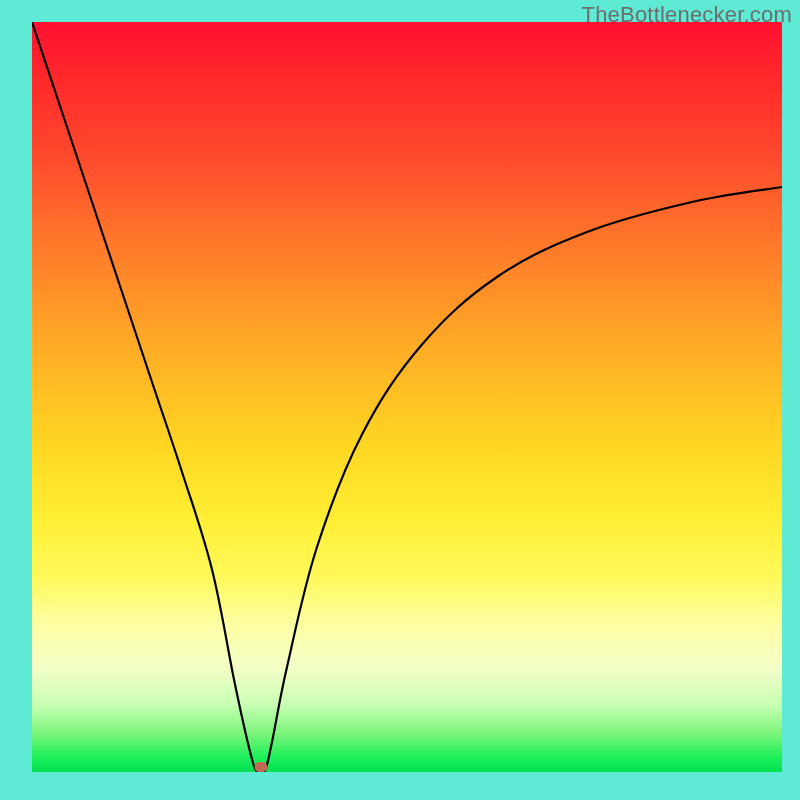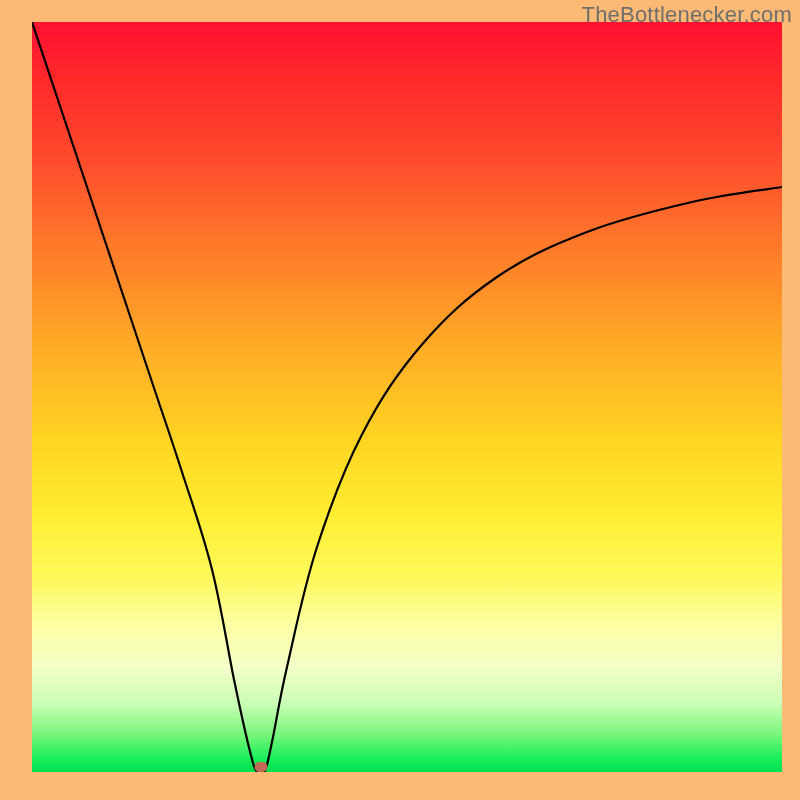--- a/index.html
+++ b/index.html
@@ -1,21 +1,21 @@
 <!DOCTYPE html>
 <html><head>
 <meta charset="utf-8">
 <style>
   * { margin: 0; padding: 0; box-sizing: border-box; }
   html, body { width: 800px; height: 800px; overflow: hidden; background: #000; }
   .stage {
     position: relative;
     width: 800px;
     height: 800px;
-    background: #fdba74;
+    background: #5eead4;
   }
   .plot-area {
     position: absolute;
     left: 32px;
     top: 22px;
     width: 750px;
     height: 750px;
     background: linear-gradient(to bottom,
       #ff1030 0%,
       #ff2a2a 8%,

